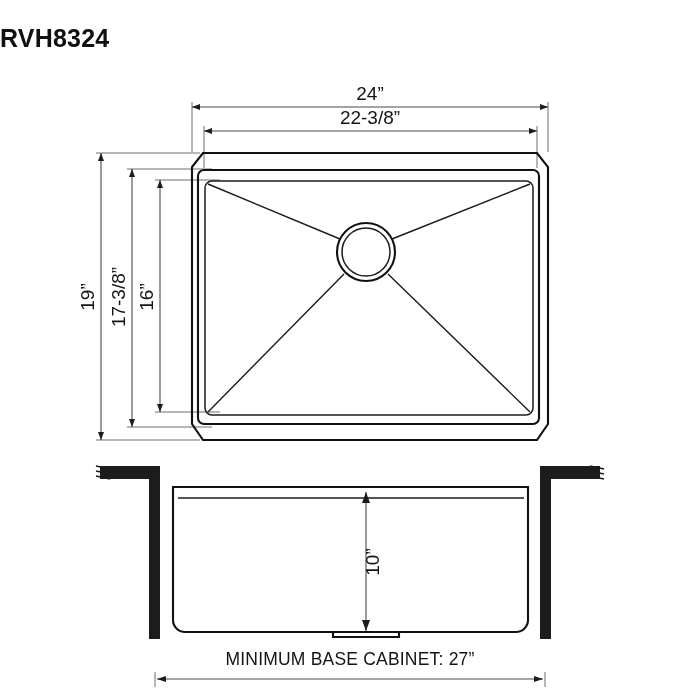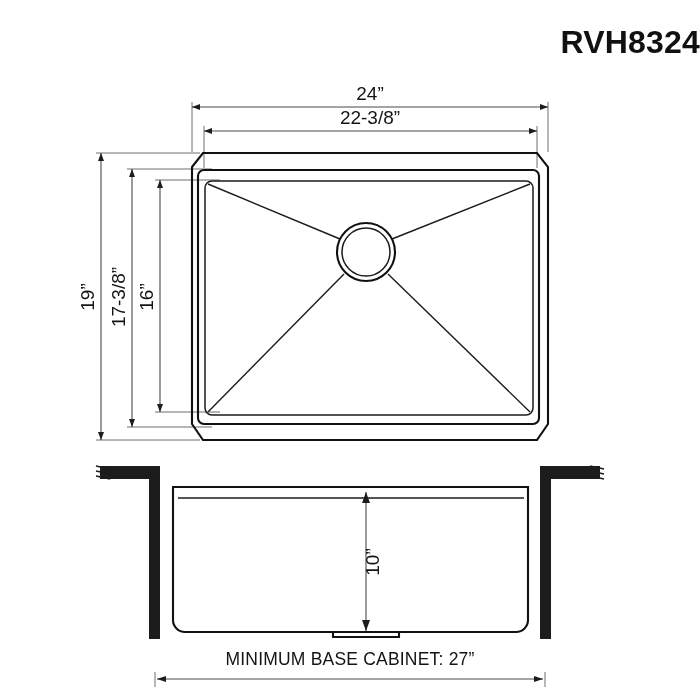--- a/index.html
+++ b/index.html
@@ -17,22 +17,22 @@
   #drawing-root {
     position: relative;
     width: 700px;
     height: 700px;
   }
   .title {
     position: absolute;
     top: 24px;
     left: 0;
     width: 700px;
-    text-align: right;
-    font-size: 32px;
+    text-align: left;
+    font-size: 25px;
     font-weight: bold;
     letter-spacing: 0.2px;
     color: #111111;
   }
   svg.sheet {
     position: absolute;
     top: 0;
     left: 0;
     width: 700px;
     height: 700px;

